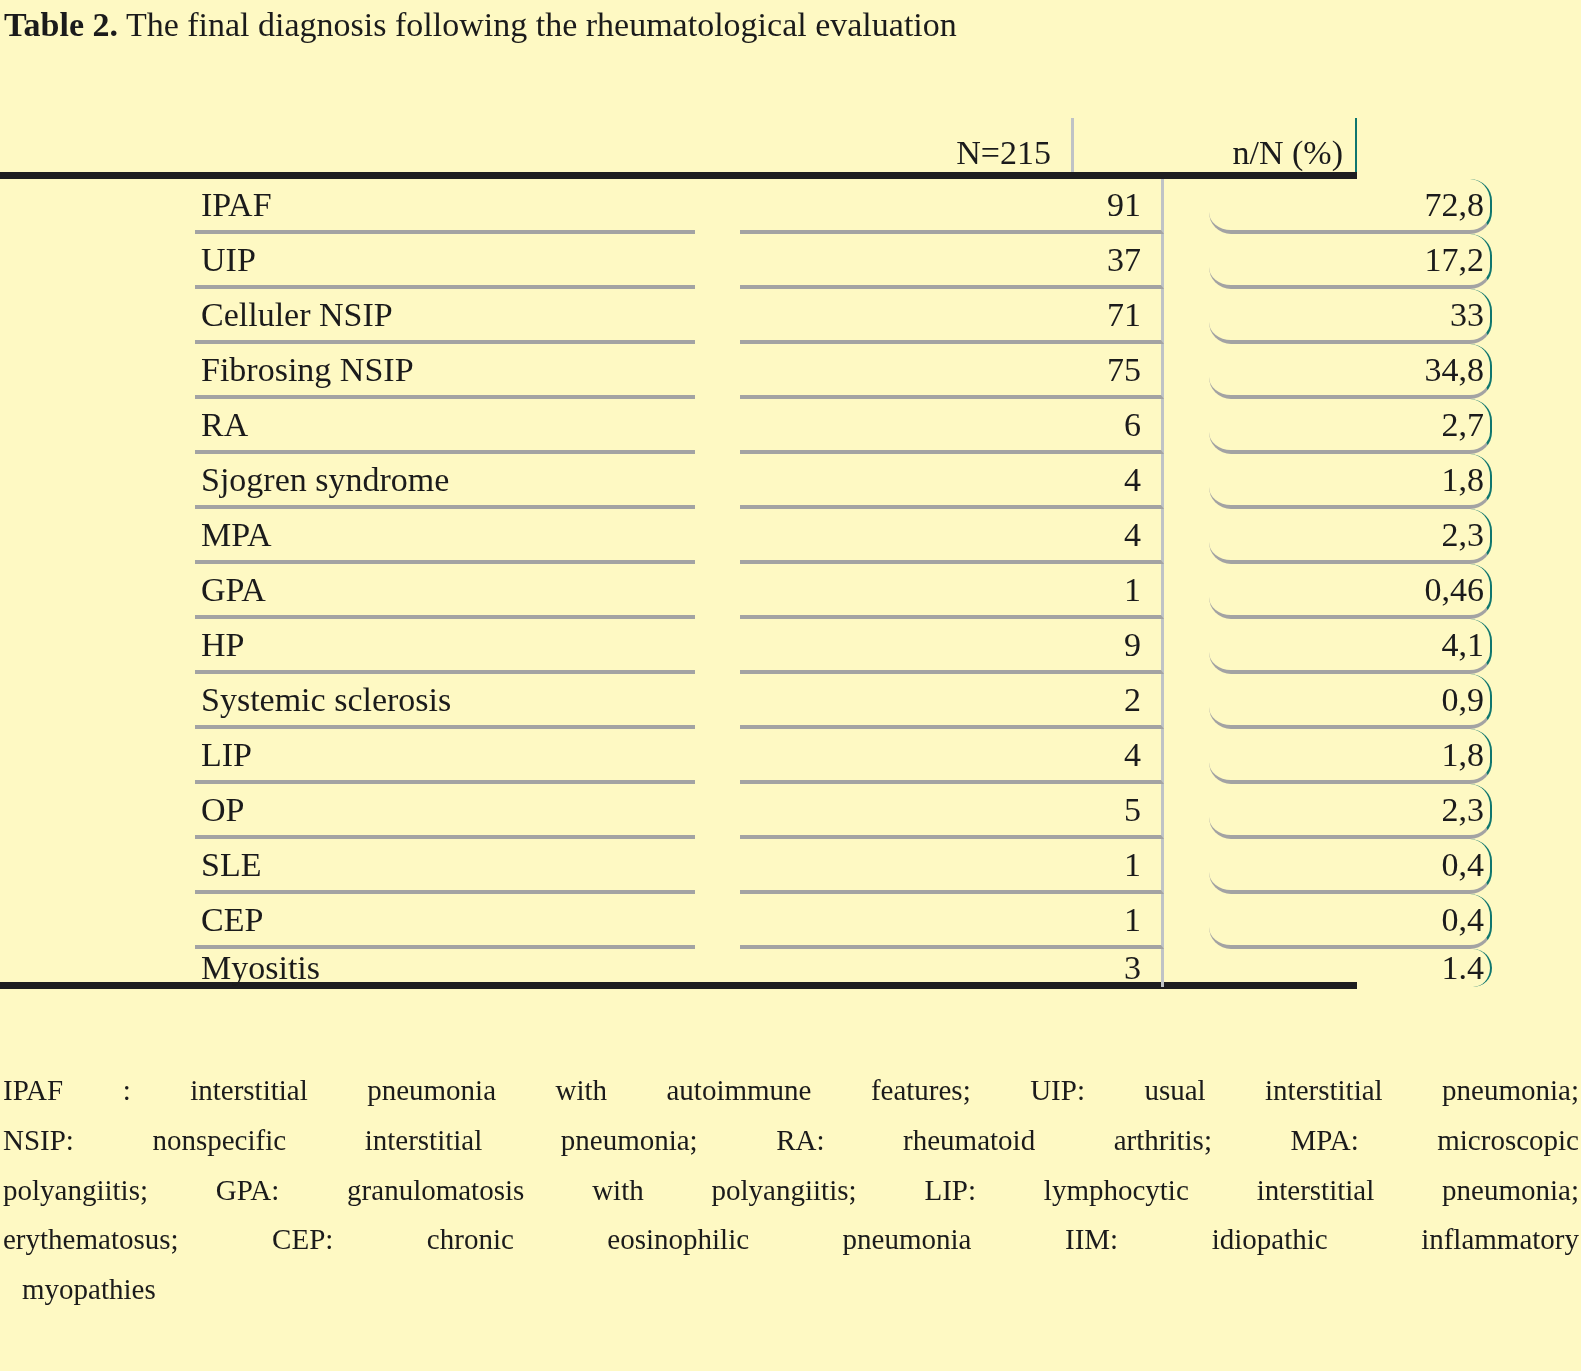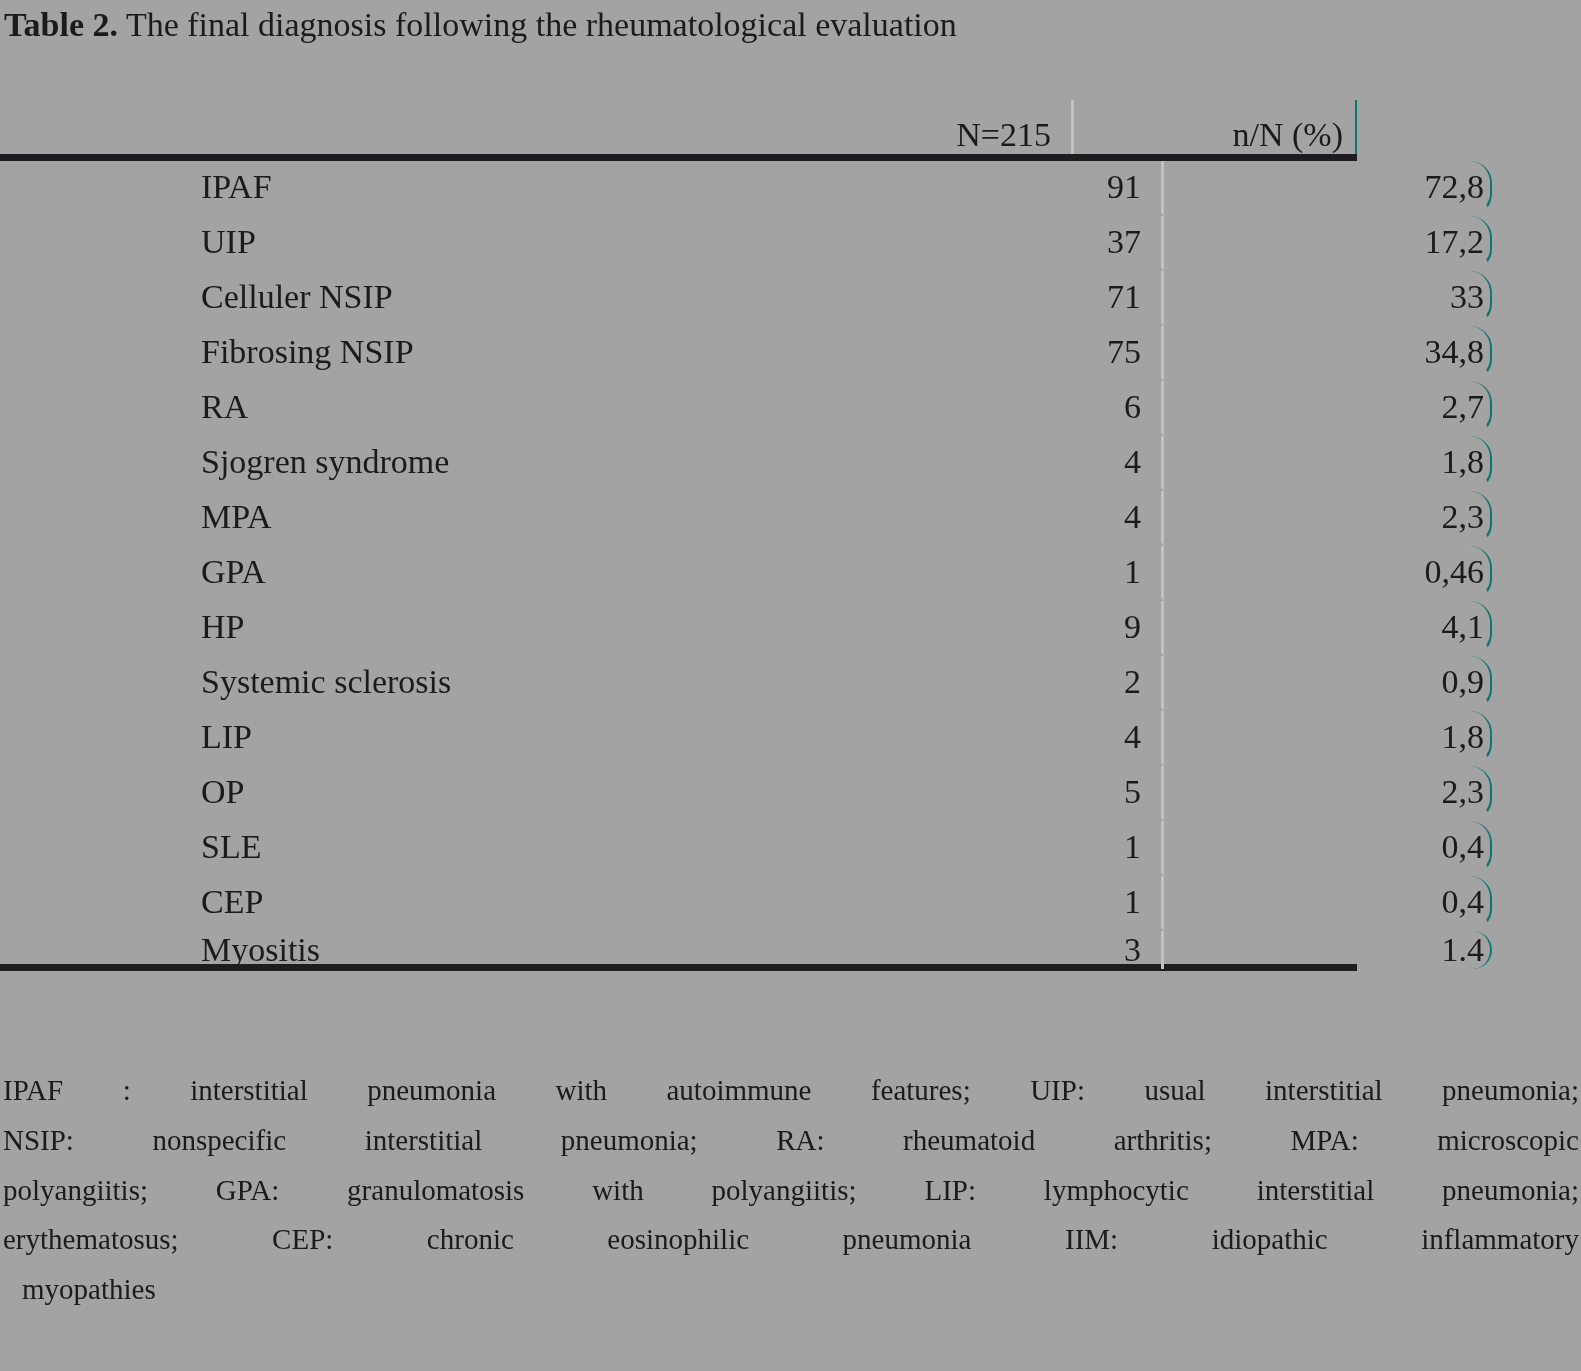--- a/index.html
+++ b/index.html
@@ -1,31 +1,31 @@
 <!DOCTYPE html>
 <html><head>
 <meta charset="utf-8">
 <style>
   html,body{margin:0;padding:0;background:#ffffff;}
   .page{
     position:relative;
     width:1581px;height:1371px;
-    background:#a3a3a3;
+    background:#fef9c3;
     font-family:"Liberation Serif","DejaVu Serif",serif;
     color:#1b1b1b;
     overflow:hidden;
   }
   
   .caption{
     position:absolute;left:4px;top:4px;width:1570px;
     font-size:34px;line-height:41px;
   }
   .caption .cap-label{font-weight:bold;}
   
-  .tbl{position:absolute;left:0;top:100px;width:1357px;}
+  .tbl{position:absolute;left:0;top:118px;width:1357px;}
   .hrow,.drow{display:grid;grid-template-columns:150px 500px 424px 283px;}
   .hrow{height:54px;}
   .hcell{
     display:flex;align-items:flex-end;justify-content:flex-end;
     font-size:34px;
   }
   .c2{border-right:3px solid #bfc3c6;}
   .c3{border-right:2px solid #0f766e;}
   .c2.hcell{padding-right:20px;}
   .c3.hcell{padding-right:12px;}

